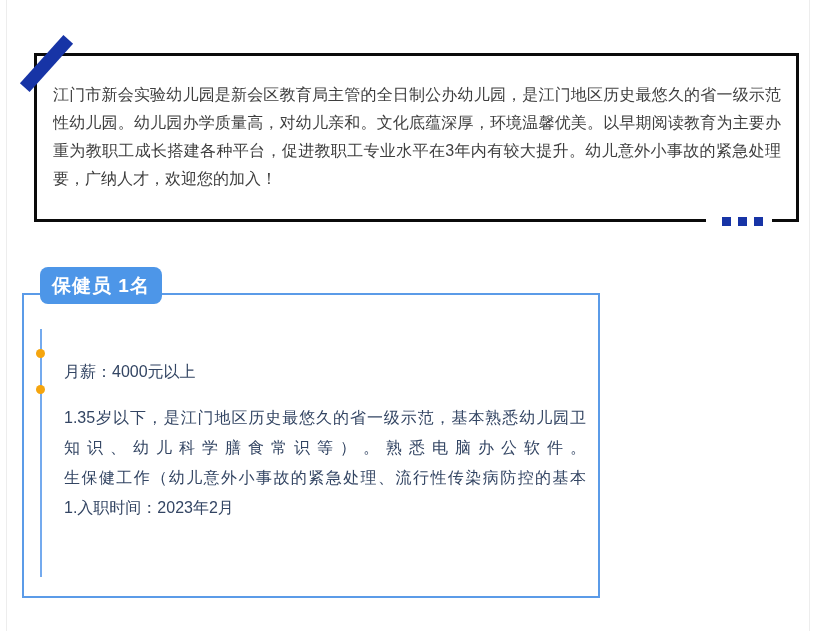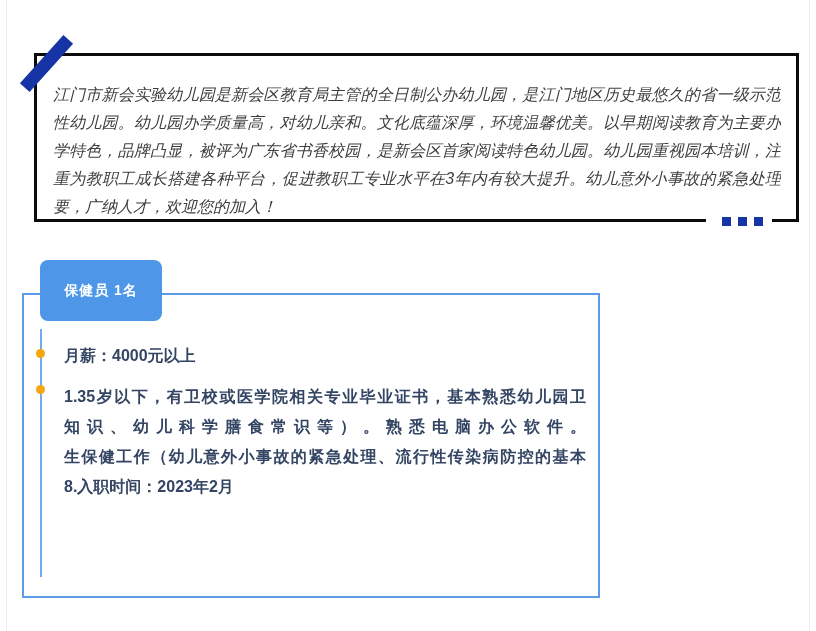--- a/index.html
+++ b/index.html
@@ -29,21 +29,20 @@
   .intro-box {
     position: absolute;
     left: 34px;
     top: 53px;
     width: 765px;
     height: 169px;
     box-sizing: border-box;
     border: 3px solid var(--intro-border, #0b0b0b);
     background: #ffffff;
     padding: 25px 15px 0 16px;
-    font-style: italic;
   }
   .intro-text {
     color: var(--intro-text, #3e3e3e);
     font-size: 16px;
     line-height: 28px;
   }
   .tline {
     text-align: justify;
     text-align-last: justify;
     white-space: nowrap;
@@ -98,31 +97,31 @@
     top: 293px;
     width: 578px;
     height: 305px;
     box-sizing: border-box;
     border: 2px solid var(--job-border, #5b9be8);
     background: #ffffff;
   }
   .job-tag {
     position: absolute;
     left: 40px;
-    top: 260px;
+    top: 267px;
     width: 122px;
-    height: 61px;
+    height: 37px;
     background: var(--tag-blue, #4d96e8);
     border-radius: 8px;
     z-index: 4;
     display: flex;
     align-items: center;
     justify-content: center;
     color: #ffffff;
-    font-size: 14px;
+    font-size: 19px;
     font-weight: bold;
     letter-spacing: 1px;
   }
   .vline {
     position: absolute;
     left: 40px;
     top: 329px;
     width: 2px;
     height: 248px;
     background: var(--line-blue, #74aaee);
@@ -141,35 +140,34 @@
   .job-content {
     position: absolute;
     left: 64px;
     top: 341px;
     width: 522px;
     color: var(--job-text, #334563);
     font-size: 16px;
     line-height: 30px;
     z-index: 2;
   }
-  .job-item { margin: 0 0 11px 0; font-weight: bold; }
+  .job-item { margin: 16px 0 11px 0; }
   .job-item:last-child { margin-bottom: 0; }
 </style>
 </head>
 <body>
 
 <div class="page">
   <div class="edge-line left"></div>
   <div class="edge-line right"></div>
 
   <div class="intro-box">
     <div class="intro-text">
         <div class="tline">江门市新会实验幼儿园是新会区教育局主管的全日制公办幼儿园，是江门地区历史最悠久的省一级示范</div>
         <div class="tline">性幼儿园。幼儿园办学质量高，对幼儿亲和。文化底蕴深厚，环境温馨优美。以早期阅读教育为主要办</div>
-        <div class="tline">学特色，品牌凸显，被评为广东省书香校园，是新会区首家阅读特色幼儿园。幼儿园重视园本培训，注</div>
         <div class="tline">重为教职工成长搭建各种平台，促进教职工专业水平在3年内有较大提升。幼儿意外小事故的紧急处理</div>
         <div class="tline last">要，广纳人才，欢迎您的加入！</div>
       </div>
   </div>
 
   <div class="stripe"></div>
   <div class="squares-gap"></div>
   <div class="squares">
     <span class="sq"></span>
     <span class="sq"></span>
@@ -184,19 +182,19 @@
 
   <div class="vline"></div>
   <span class="dot dot1"></span>
   <span class="dot dot2"></span>
 
   <div class="job-content">
     <div class="job-item">
         <div class="tline last">月薪：4000元以上</div>
       </div>
     <div class="job-item">
-        <div class="tline">1.35岁以下，有卫校或医学院相关专业毕业证书，基本熟悉幼儿园卫</div>
+        <div class="tline">1.35岁以下，是江门地区历史最悠久的省一级示范，基本熟悉幼儿园卫</div>
         <div class="tline">知识、幼儿科学膳食常识等）。熟悉电脑办公软件。</div>
         <div class="tline">生保健工作（幼儿意外小事故的紧急处理、流行性传染病防控的基本</div>
-        <div class="tline last">8.入职时间：2023年2月</div>
+        <div class="tline last">1.入职时间：2023年2月</div>
       </div>
   </div>
 </div>
 
 </body></html>

